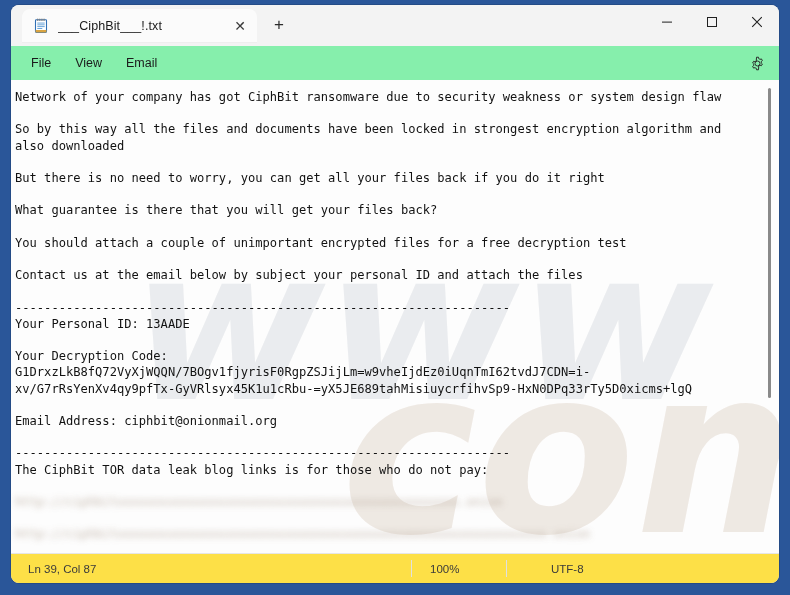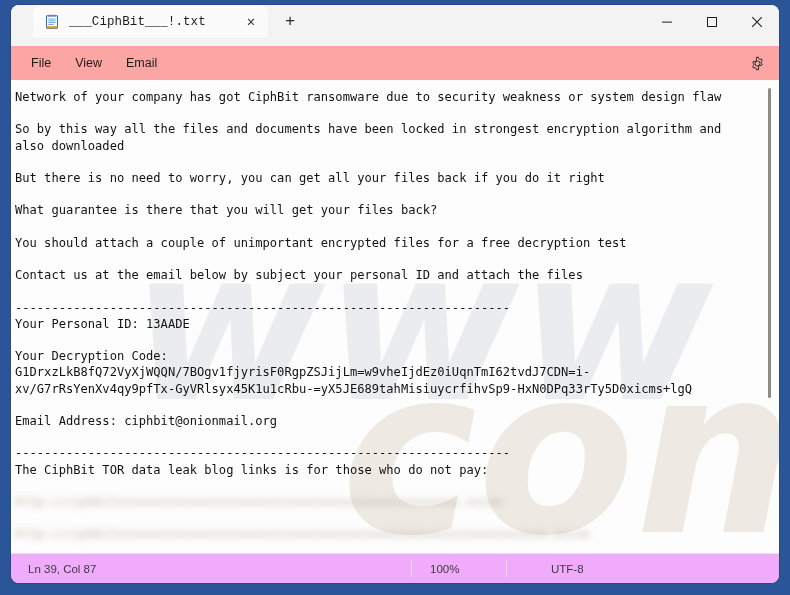--- a/index.html
+++ b/index.html
@@ -42,26 +42,25 @@
     position: relative;
     height: 41px;
     background: #f3f3f3;
     display: flex;
     align-items: flex-end;
     flex: 0 0 auto;
   }
 
   #tabstrip {
     display: flex;
-    align-items: flex-start;
+    align-items: center;
     height: 41px;
-    padding-left: 22px;
+    padding-left: 11px;
     flex: 1 1 auto;
     min-width: 0;
-    font-family: Liberation Mono, monospace;
   }
 
   .tab {
     display: flex;
     align-items: center;
     height: 34px;
     min-width: 235px;
     max-width: 250px;
     background: #fbfbfb;
     border-radius: 8px 8px 0 0;
@@ -128,21 +127,21 @@
     height: 33px;
     display: flex;
     align-items: center;
     justify-content: center;
     color: #202020;
   }
 
   
   #menubar {
     height: 34px;
-    background: #fca5a5;
+    background: #86efac;
     display: flex;
     align-items: center;
     padding-left: 8px;
     flex: 0 0 auto;
     position: relative;
   }
   .menu-item {
     font-size: 12.5px;
     color: #1b1b1b;
     padding: 5px 12px;
@@ -234,21 +233,21 @@
     top: 6px;
     width: 3px;
     height: 310px;
     background: #8a8a8a;
     border-radius: 2px;
   }
 
   
   #statusbar {
     height: 29px;
-    background: #f0abfc;
+    background: #fde047;
     border-top: 1px solid #e6e6e6;
     display: flex;
     align-items: center;
     flex: 0 0 auto;
     font-size: 11.5px;
     color: #3b3b3b;
   }
   #status-pos {
     padding-left: 17px;
     width: 400px;

